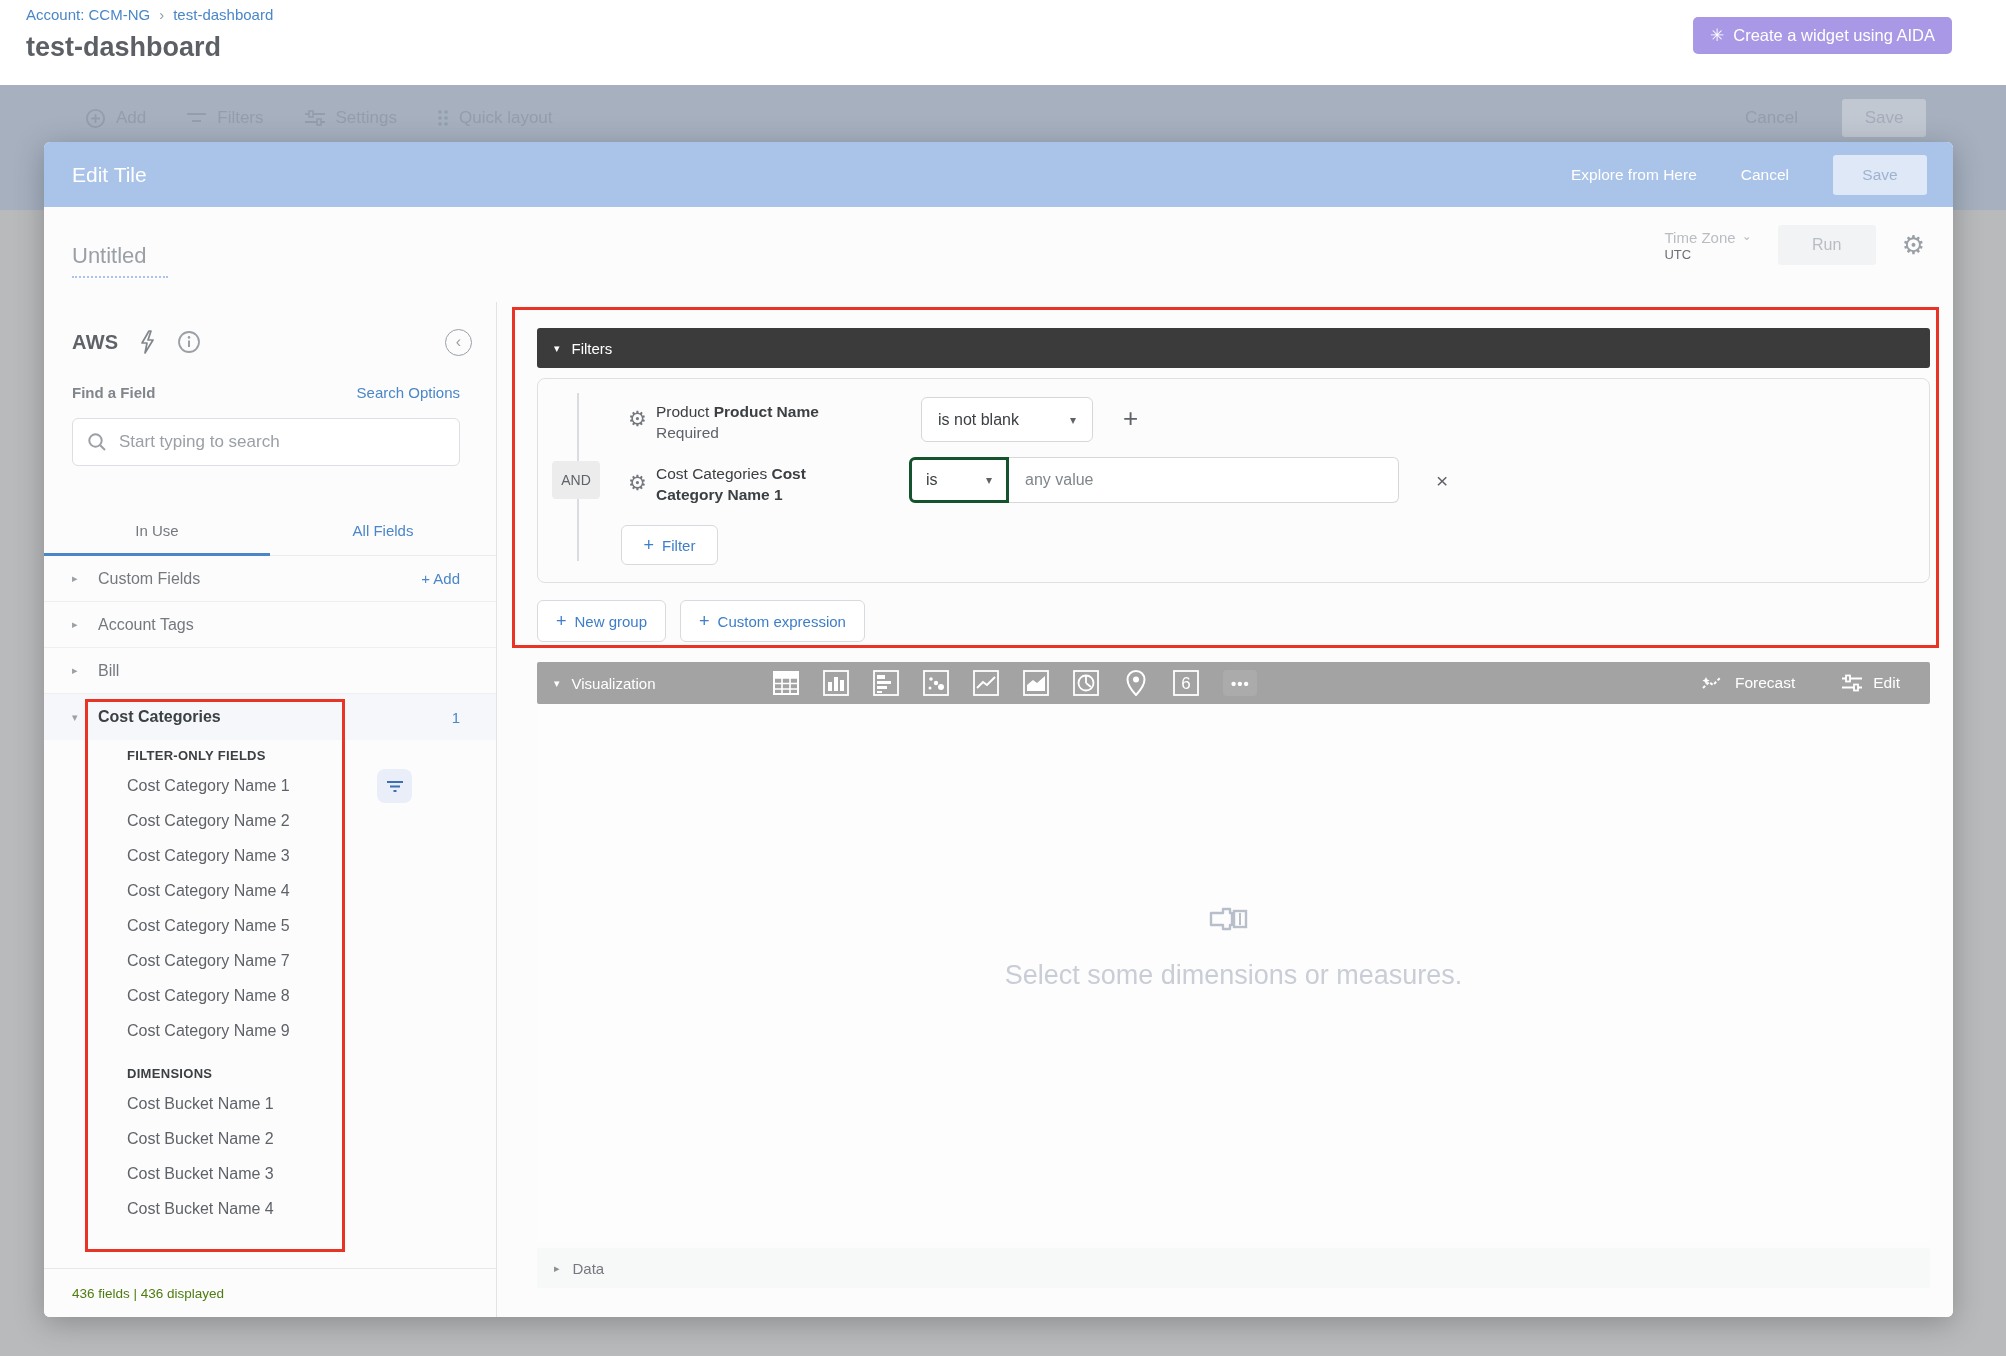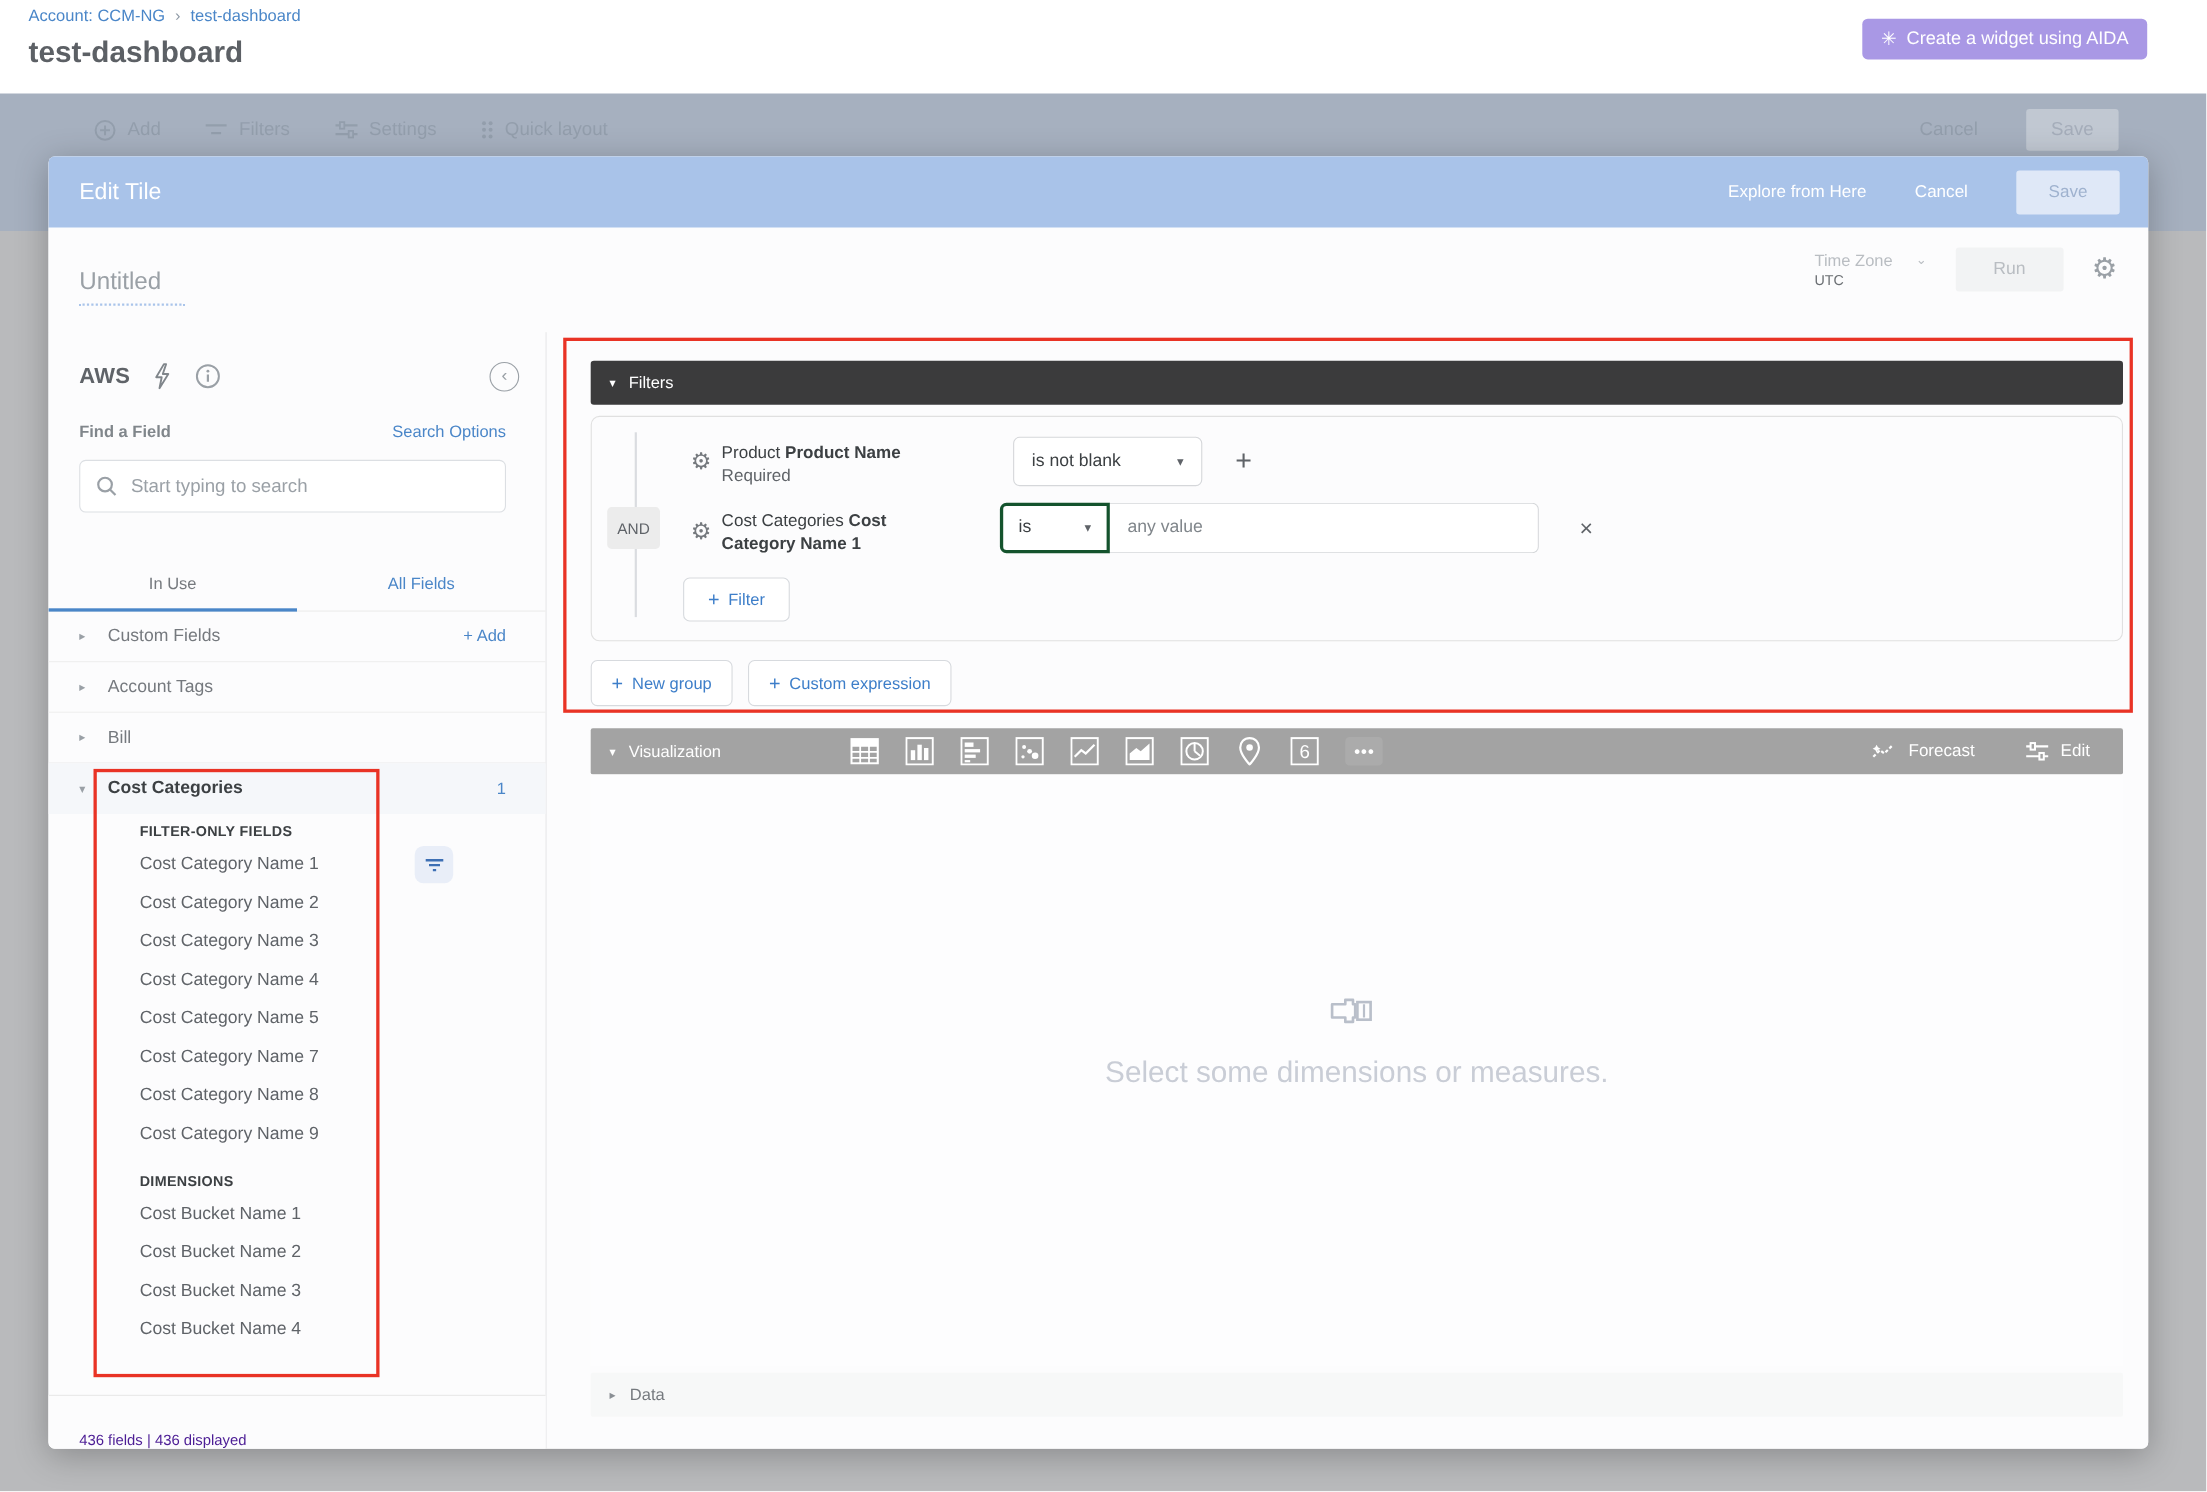--- a/index.html
+++ b/index.html
@@ -33,21 +33,21 @@
   .modal-header .mtitle { color:#fff; font-size:21px; }
   .mh-right { margin-left:auto; display:flex; align-items:center; gap:44px; }
   .mh-link { color:#fff; font-size:15.5px; cursor:pointer; }
   .mh-save { width:94px; height:40px; background:#dfe8f7; color:#9fb2cf; font-size:15.5px; border:none; border-radius:3px; }
 
   .modal-toolbar { position:relative; height:95px; background:#fcfcfd; }
   .tile-title { position:absolute; left:28px; top:36px; font-size:22px; color:#9aa0a6; padding-bottom:7px;
                 border-bottom:2px dotted #a9c4ea; min-width:96px; }
   .mt-right { position:absolute; right:28px; top:18px; display:flex; align-items:center; gap:26px; }
   .tz { text-align:left; }
-  .tz-label { font-size:15px; color:#b9bdc2; display:flex; align-items:flex-start; gap:21px; }
+  .tz-label { font-size:15px; color:#b9bdc2; display:flex; align-items:flex-start; gap:6px; }
   .tz-caret { font-size:12px; color:#b9bdc2; }
   .tz-value { font-size:13px; color:#6b6f73; margin-top:1px; }
   .run-btn { width:98px; height:40px; background:#f2f3f4; border:none; border-radius:3px; color:#b9bdc2; font-size:16px; }
   .gear { color:#9aa0a6; font-size:26px; line-height:1; font-family:"DejaVu Sans", sans-serif; cursor:pointer; }
 
   .modal-body { display:flex; height:1015px; }
 
   
   .sidebar { position:relative; width:453px; border-right:1px solid #e3e3e3; background:#fcfcfd; }
   .aws-row { position:absolute; left:28px; top:22px; right:24px; height:36px; display:flex; align-items:center; gap:22px; }
@@ -77,21 +77,21 @@
   .grow.selected .glabel { color:#3c4043; font-weight:bold; }
   .grow .count { margin-left:auto; color:#4a86c8; font-size:15px; font-weight:500; }
 
   .fields { position:absolute; left:83px; right:0; top:440px; }
   .fgroup-header { font-size:13px; font-weight:bold; color:#3c4043; letter-spacing:.3px; height:26px; display:flex; align-items:center; }
   .fitem { height:35px; display:flex; align-items:center; font-size:16px; color:#5f6368; cursor:pointer; }
   .dims { margin-top:12px; }
   .filter-chip { position:absolute; left:333px; top:467px; width:35px; height:34px; background:#e9eef8; border-radius:8px;
                  display:flex; align-items:center; justify-content:center; cursor:pointer; }
   .sb-footer { position:absolute; left:0; right:0; bottom:0; height:49px; border-top:1px solid #e8e8e8;
-               display:flex; align-items:flex-end; padding-left:28px; font-size:13.5px; color:#4c1d95; background:#fcfcfd; }
+               display:flex; align-items:center; padding-left:28px; font-size:13.5px; color:#4d7c0f; background:#fcfcfd; }
 
   
   .main { position:relative; flex:1; background:#fcfcfd; }
   .filters-bar { position:absolute; left:40px; top:26px; width:1393px; height:40px; background:#3b3b3c; border-radius:3px;
                  display:flex; align-items:center; padding-left:17px; gap:12px; color:#fff; }
   .filters-bar .caret { font-size:11px; }
   .filters-bar .ftitle { font-size:15px; font-weight:500; }
 
   .filters-panel { position:absolute; left:40px; top:76px; width:1393px; height:205px; border:1px solid #e0e0e0;
                    border-radius:8px; background:#fcfcfd; }

